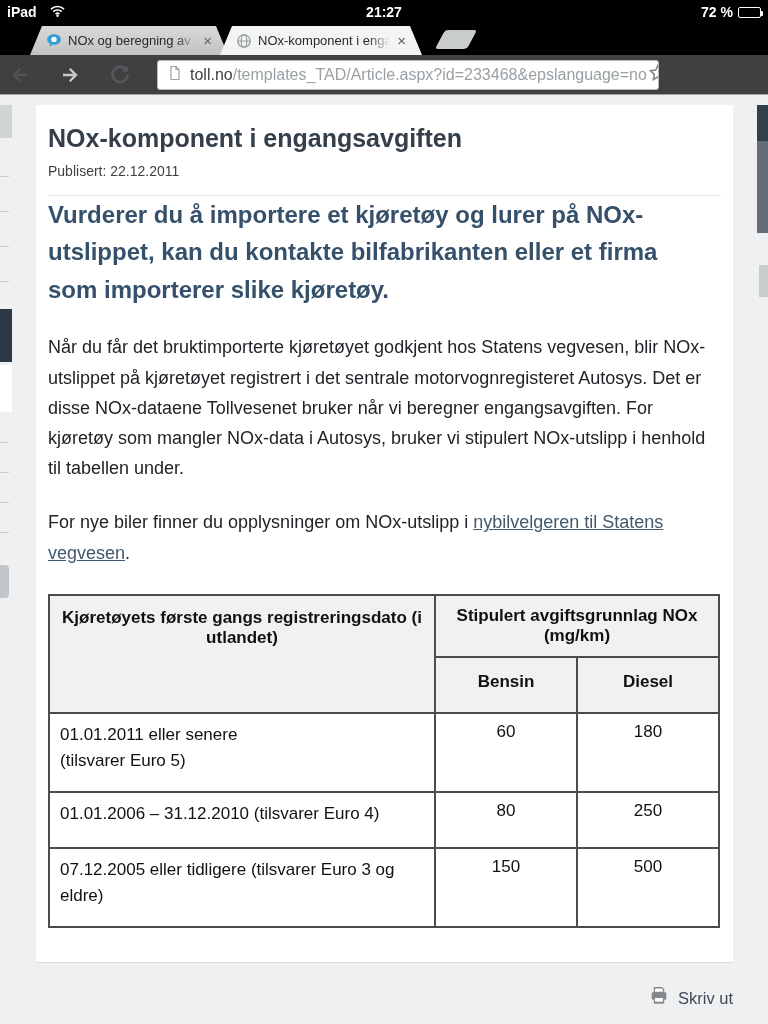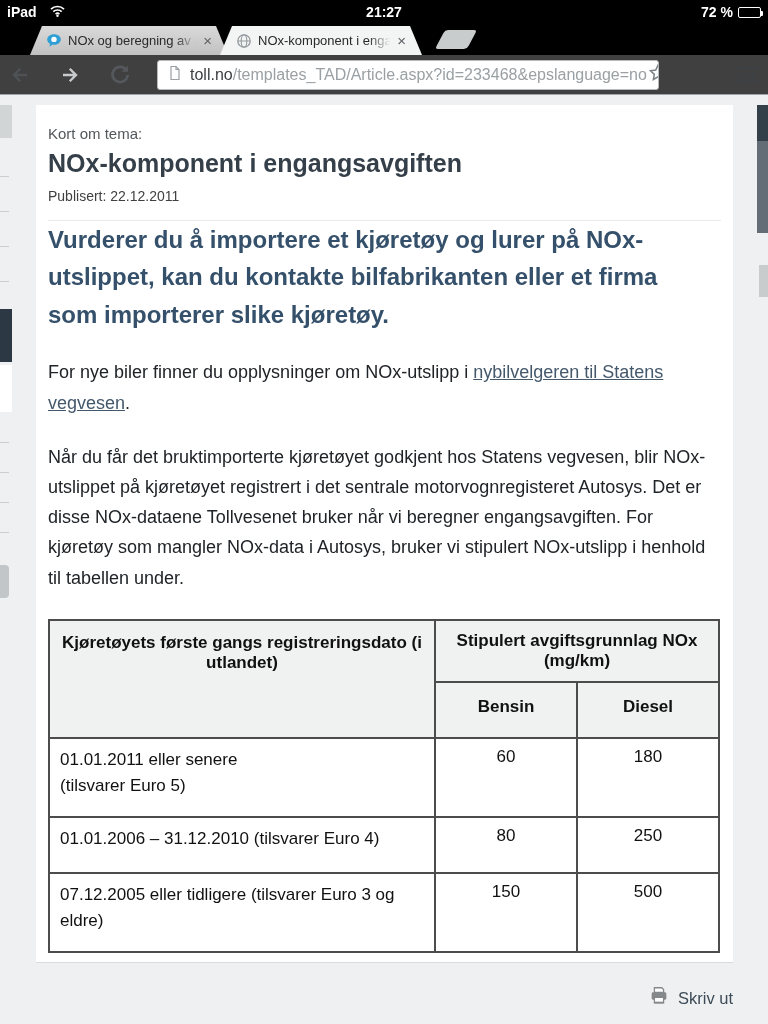--- a/index.html
+++ b/index.html
@@ -179,29 +179,28 @@
   <div class="frag-line" style="top:377px;"></div>
   <div class="frag-line" style="top:407px;"></div>
   <div class="frag-line" style="top:437px;"></div>
   <div class="frag" style="left:0;top:470px;width:9px;height:33px;background:#c2c6c8;border-radius:0 4px 4px 0;"></div>
 
   <div class="frag" style="right:0;top:10px;width:11px;height:36px;background:#333f49;"></div>
   <div class="frag" style="right:0;top:46px;width:11px;height:92px;background:#646c75;"></div>
   <div class="frag" style="right:0;top:170px;width:9px;height:32px;background:#c8cccd;"></div>
 
   <div class="card">
-    <div class="kicker">Kort om tema:</div>
     <h1 class="article-title">NOx-komponent i engangsavgiften</h1>
     <div class="published">Publisert: 22.12.2011</div>
 
     <p class="intro">Vurderer du å importere et kjøretøy og lurer på NOx-utslippet, kan du kontakte bilfabrikanten eller et firma som importerer slike kjøretøy.</p>
 
+    <p class="body-p">Når du får det bruktimporterte kjøretøyet godkjent hos Statens vegvesen, blir NOx-utslippet på kjøretøyet registrert i det sentrale motorvognregisteret Autosys. Det er disse NOx-dataene Tollvesenet bruker når vi beregner engangsavgiften. For kjøretøy som mangler NOx-data i Autosys, bruker vi stipulert NOx-utslipp i henhold til tabellen under.</p>
+
     <p class="body-p"><span>For nye biler finner du opplysninger om NOx-utslipp i </span><a class="text-link" href="#">nybilvelgeren til Statens vegvesen</a><span>.</span></p>
-
-    <p class="body-p">Når du får det bruktimporterte kjøretøyet godkjent hos Statens vegvesen, blir NOx-utslippet på kjøretøyet registrert i det sentrale motorvognregisteret Autosys. Det er disse NOx-dataene Tollvesenet bruker når vi beregner engangsavgiften. For kjøretøy som mangler NOx-data i Autosys, bruker vi stipulert NOx-utslipp i henhold til tabellen under.</p>
 
     <table class="nox">
       <tbody>
           <tr>
         <th rowspan="2" class="th-col1">Kjøretøyets første gangs registreringsdato (i utlandet)</th>
         <th colspan="2" class="th-group">Stipulert avgiftsgrunnlag NOx (mg/km)</th>
       </tr>
       <tr>
         <th class="th-sub" style="width:150px;">Bensin</th>
         <th class="th-sub" style="width:136px;">Diesel</th>

